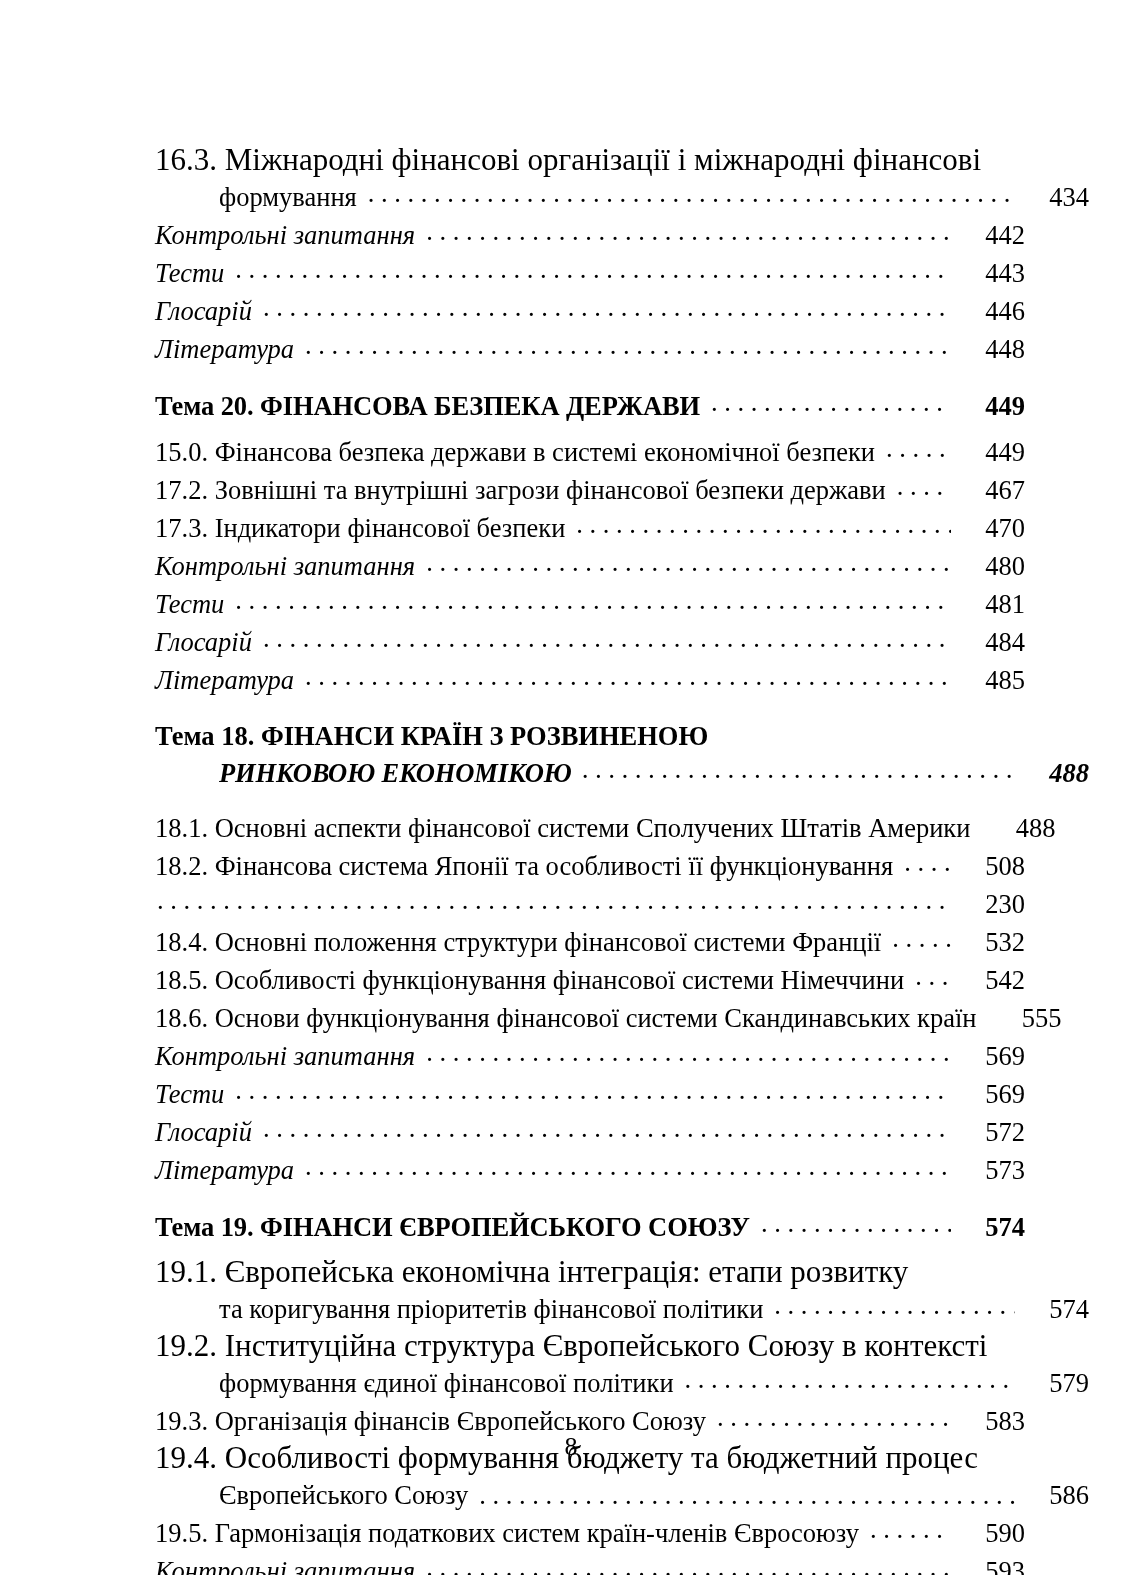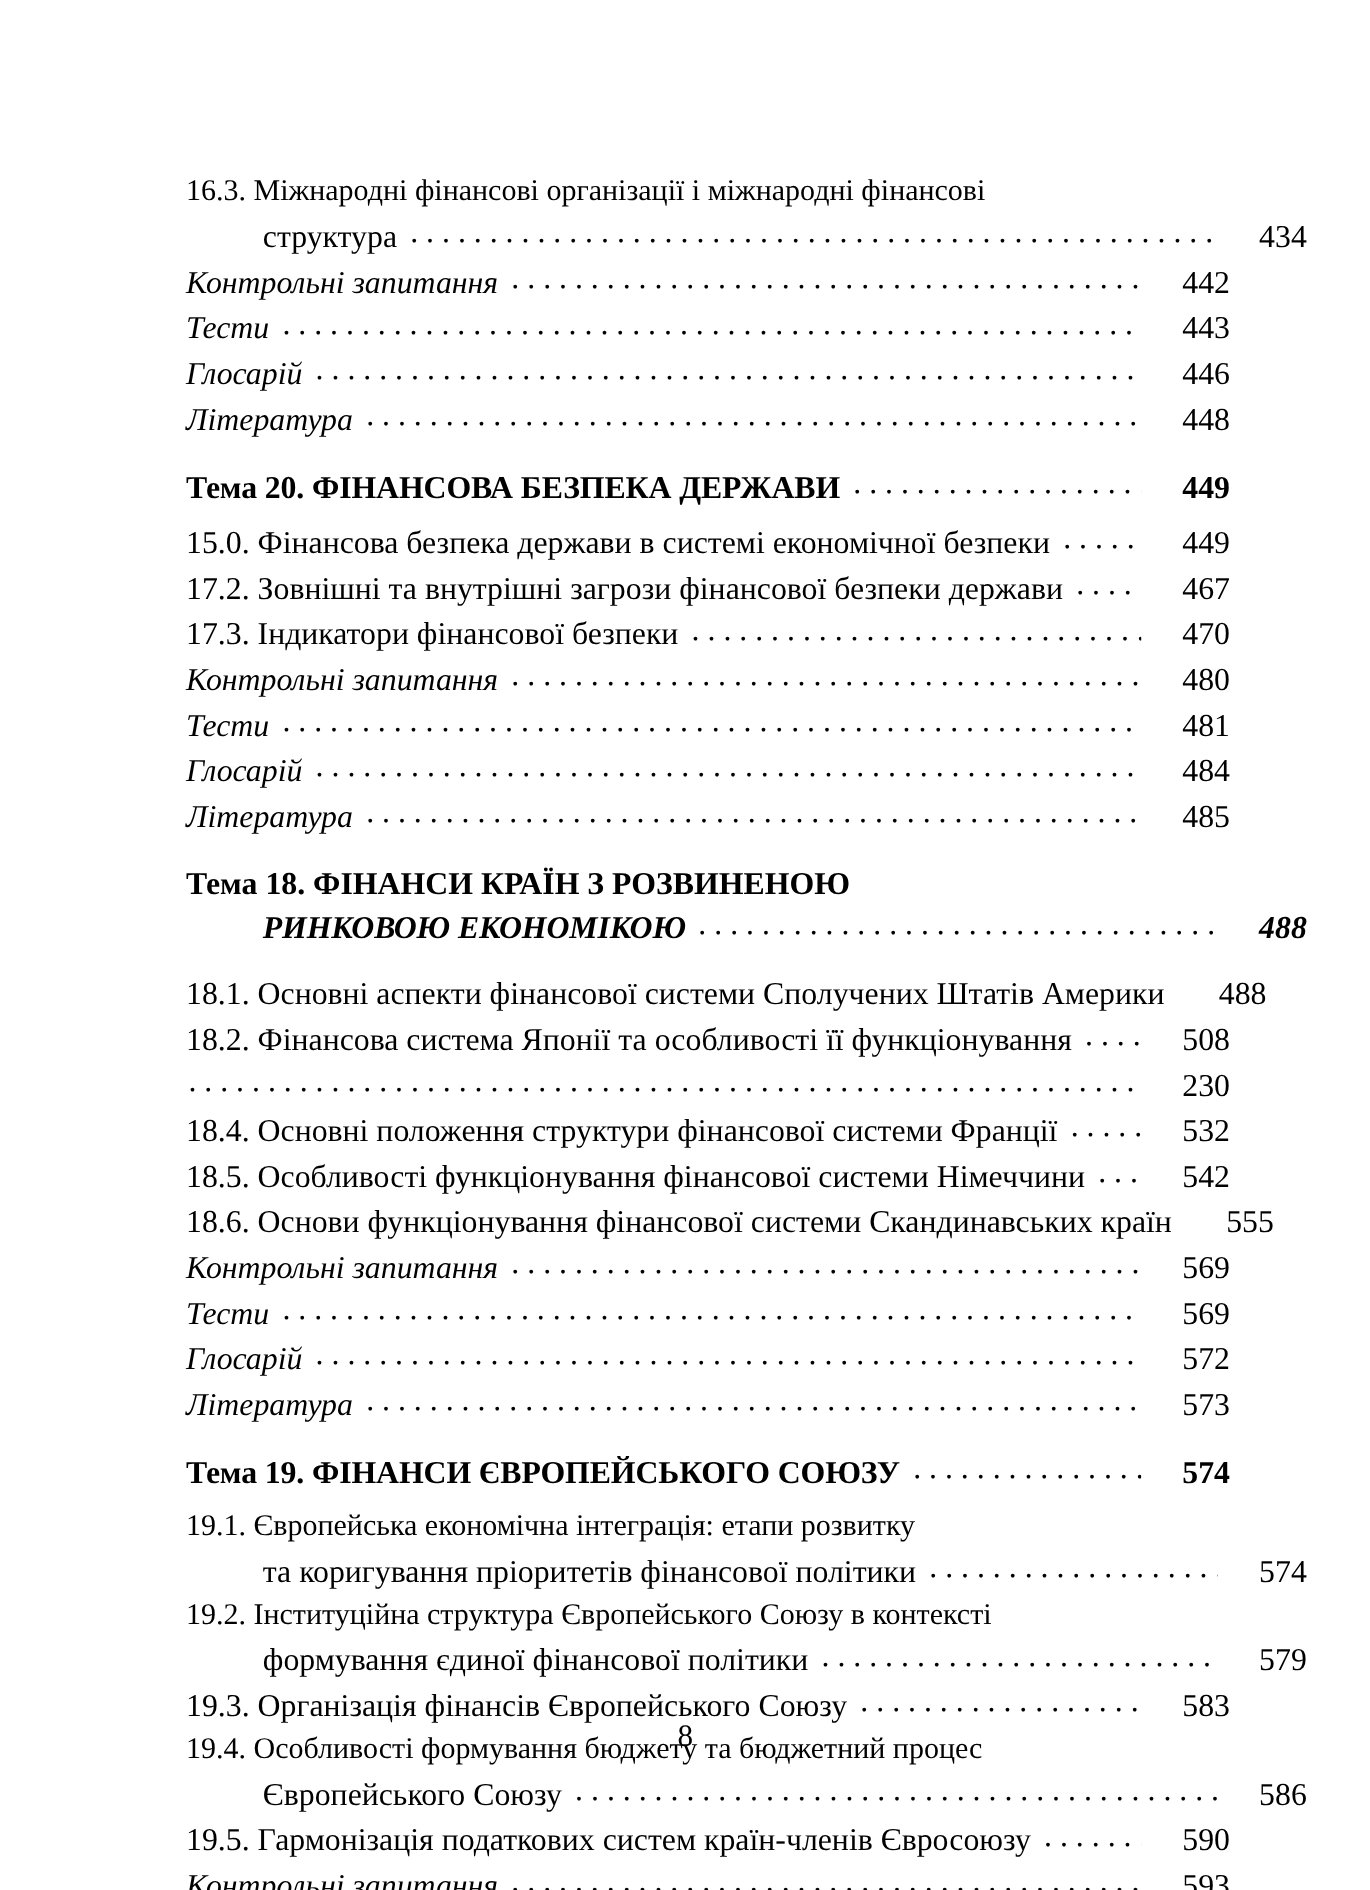--- a/index.html
+++ b/index.html
@@ -96,21 +96,21 @@
   }
   .theme-multiline .first-line {
     font-weight: bold;
     font-size: 26.5px;
     line-height: 36px;
     white-space: nowrap;
   }
 
   
   .entry-multiline .first-line {
-    font-size: 25px;
+    font-size: 31px;
     line-height: 36px;
     white-space: nowrap;
   }
   .cont {
     padding-left: 64px;
   }
   .cont-theme {
     padding-left: 64px;
   }
 
@@ -125,21 +125,21 @@
   }
 </style>
 </head>
 <body>
 
 <div class="page">
   <div class="toc" id="toc-root">
       <div class="entry-multiline">
         <div class="first-line">16.3. Міжнародні фінансові організації і міжнародні фінансові</div>
         <div class="row entry cont" style="margin-top: 0px; margin-bottom: 0px;">
-          <span class="label">структура</span>
+          <span class="label">формування</span>
           <span class="leader"></span>
           <span class="pageno">434</span>
         </div>
       </div>
       <div class="row supp">
         <span class="label">Контрольні запитання</span>
         <span class="leader"></span>
         <span class="pageno">442</span>
       </div>
       <div class="row supp">
@@ -275,21 +275,21 @@
           <span class="pageno">579</span>
         </div>
       </div>
       <div class="row entry">
         <span class="label">19.3. Організація фінансів Європейського Союзу</span>
         <span class="leader"></span>
         <span class="pageno">583</span>
       </div>
       <div class="entry-multiline">
         <div class="first-line">19.4. Особливості формування бюджету та бюджетний процес</div>
-        <div class="row entry cont" style="margin-top: 0px; margin-bottom: 0px;">
+        <div class="row entry cont" style="margin-top: 0px; margin-bottom: 0px; align-items: center;">
           <span class="label">Європейського Союзу</span>
           <span class="leader"></span>
           <span class="pageno">586</span>
         </div>
       </div>
       <div class="row entry">
         <span class="label">19.5. Гармонізація податкових систем країн-членів Євросоюзу</span>
         <span class="leader"></span>
         <span class="pageno">590</span>
       </div>

